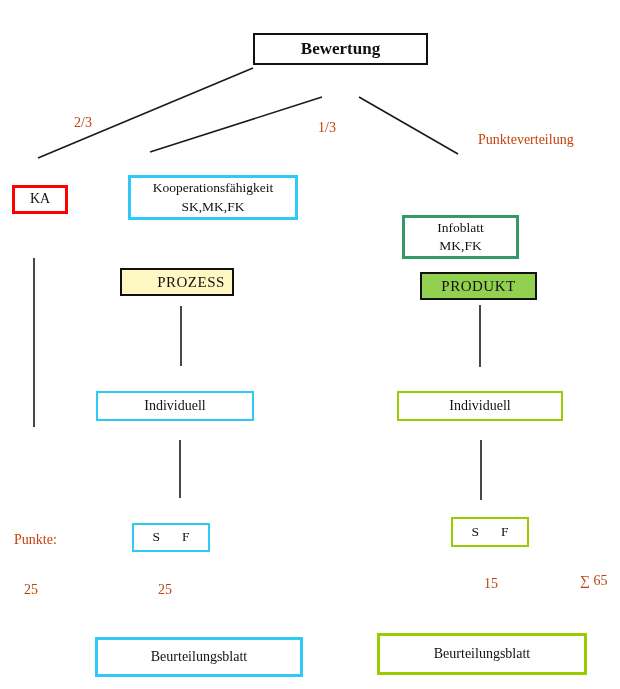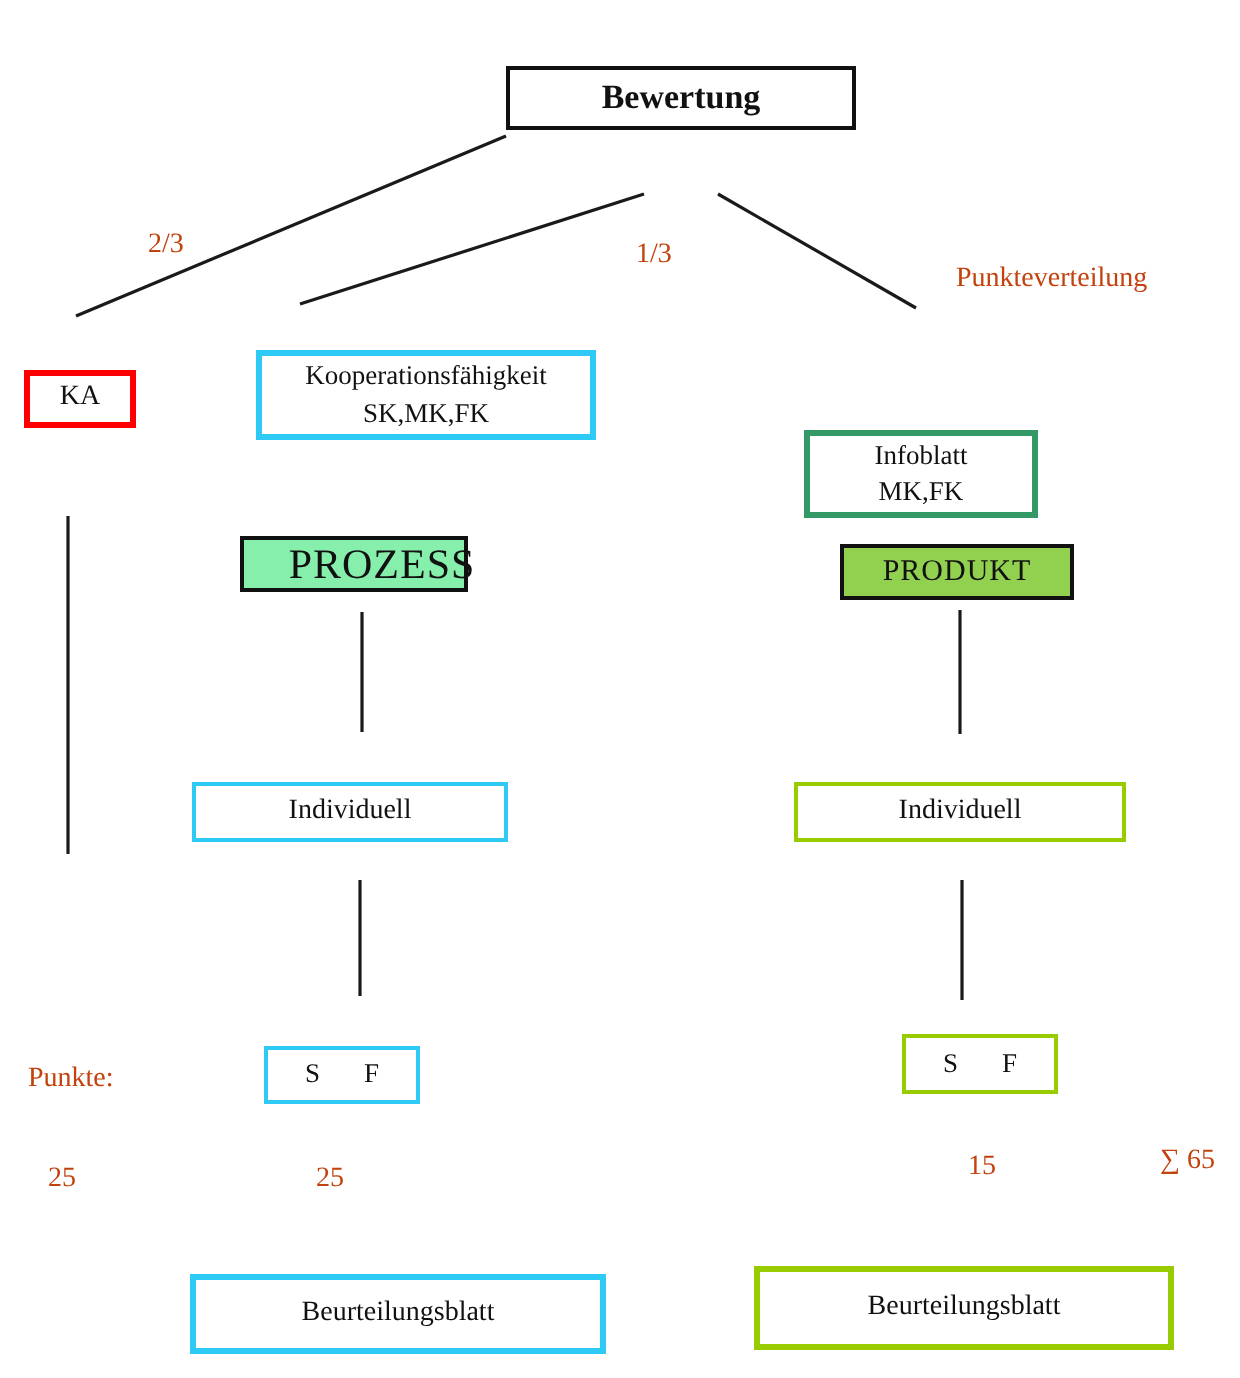--- a/index.html
+++ b/index.html
@@ -25,21 +25,21 @@
     line-height:1.35;
   }
   .node.two-line{flex-direction:column;font-size:13.5px;}
   .root{border:2px solid #111;font-weight:bold;font-size:17px;}
   .border-red{border:3px solid #ff0000;}
   .border-cyan3{border:3px solid #2ec9f5;margin-left:20px;}
   .border-cyan2{border:2px solid #2ec9f5;}
   .border-seagreen{border:3px solid #339966;}
   .border-green3{border:3px solid #99cc00;}
   .border-green2{border:2px solid #99cc00;}
-  .fill-cyan{background:#86efac;border:2px solid #111;font-size:21px;letter-spacing:.5px;padding-left:28px;}
+  .fill-cyan{background:#fef9c3;border:2px solid #111;font-size:15px;letter-spacing:.5px;padding-left:28px;}
   .fill-green{background:#92d050;border:2px solid #111;font-size:15px;letter-spacing:.5px;}
   .sf{gap:22px;font-size:13.5px;}
   .redlab{
     position:absolute;
     color:#c2410c;
     font-size:14px;
     z-index:3;
     white-space:nowrap;
   }
   .onLine{background:#ffffff;padding:0 3px;}

